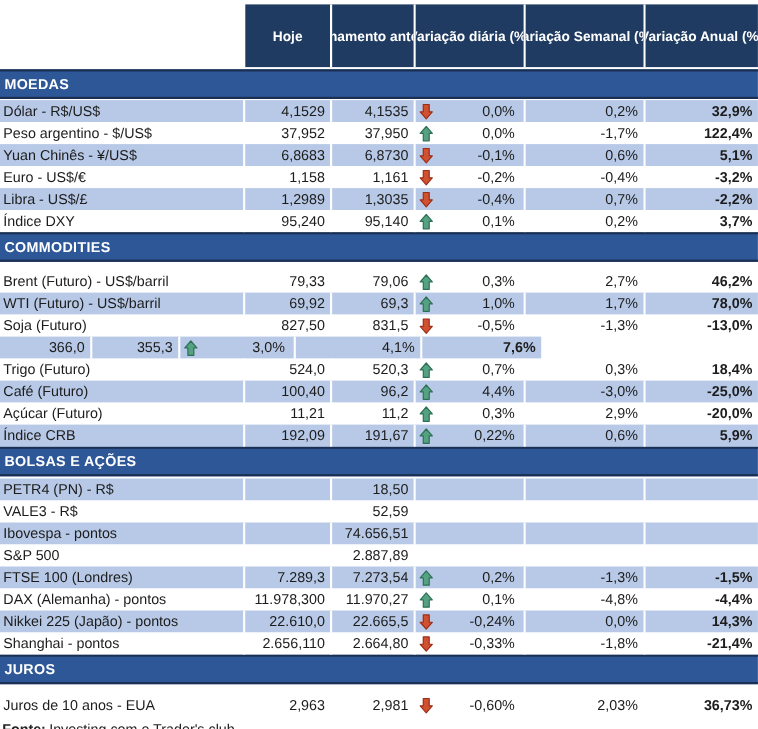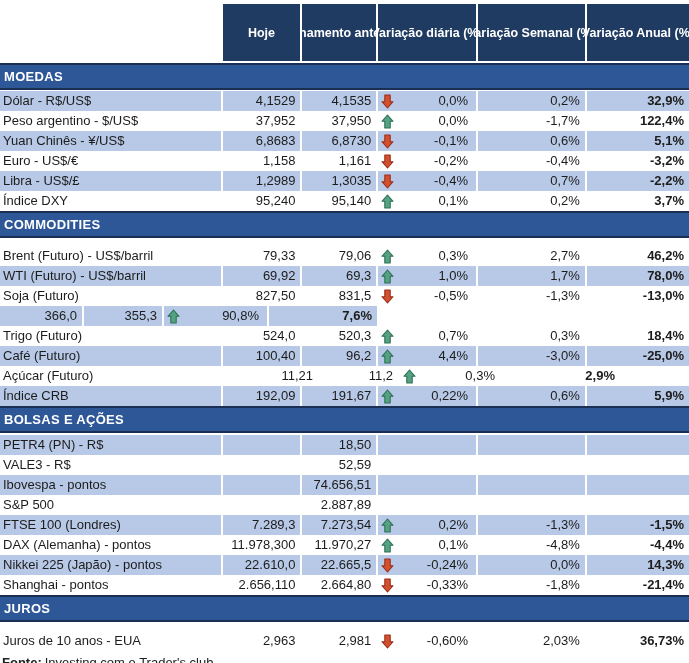--- a/index.html
+++ b/index.html
@@ -195,22 +195,23 @@
       </div>
       <div class="row shaded">
         <div class="cell col-hoje num">366,0</div>
         <div class="cell col-fech num">355,3</div>
         <div class="cell col-diaria diaria">
           <span class="arrow">
             <svg width="13" height="15" viewBox="0 0 13 15">
               <path d="M6.5 1 L12 7.3 H9.2 V14 H3.8 V7.3 H1 Z" fill="#55a283" stroke="#2e7057" stroke-width="1.1" stroke-linejoin="round"></path>
             </svg>
           </span>
-          <span class="val">90,8%</span>
-        </div>
+          <span class="val">3,0%</span>
+        </div>
+        <div class="cell col-semanal num">4,1%</div>
         <div class="cell col-anual num">7,6%</div>
       </div>
       <div class="row">
         <div class="cell col-label label">Trigo (Futuro)</div>
         <div class="cell col-hoje num">524,0</div>
         <div class="cell col-fech num">520,3</div>
         <div class="cell col-diaria diaria">
           <span class="arrow">
             <svg width="13" height="15" viewBox="0 0 13 15">
               <path d="M6.5 1 L12 7.3 H9.2 V14 H3.8 V7.3 H1 Z" fill="#55a283" stroke="#2e7057" stroke-width="1.1" stroke-linejoin="round"></path>
@@ -242,20 +243,21 @@
         <div class="cell col-fech num">11,2</div>
         <div class="cell col-diaria diaria">
           <span class="arrow">
             <svg width="13" height="15" viewBox="0 0 13 15">
               <path d="M6.5 1 L12 7.3 H9.2 V14 H3.8 V7.3 H1 Z" fill="#55a283" stroke="#2e7057" stroke-width="1.1" stroke-linejoin="round"></path>
             </svg>
           </span>
           <span class="val">0,3%</span>
         </div>
         <div class="cell col-semanal num">2,9%</div>
+        <div class="cell col-anual num">-20,0%</div>
       </div>
       <div class="row shaded">
         <div class="cell col-label label">Índice CRB</div>
         <div class="cell col-hoje num">192,09</div>
         <div class="cell col-fech num">191,67</div>
         <div class="cell col-diaria diaria">
           <span class="arrow">
             <svg width="13" height="15" viewBox="0 0 13 15">
               <path d="M6.5 1 L12 7.3 H9.2 V14 H3.8 V7.3 H1 Z" fill="#55a283" stroke="#2e7057" stroke-width="1.1" stroke-linejoin="round"></path>
             </svg>

